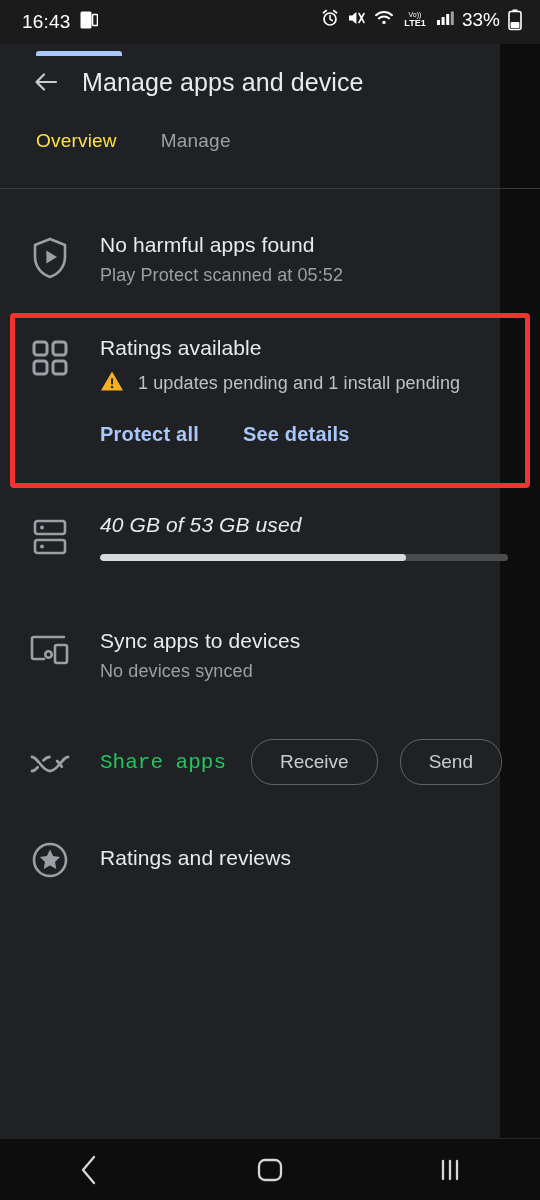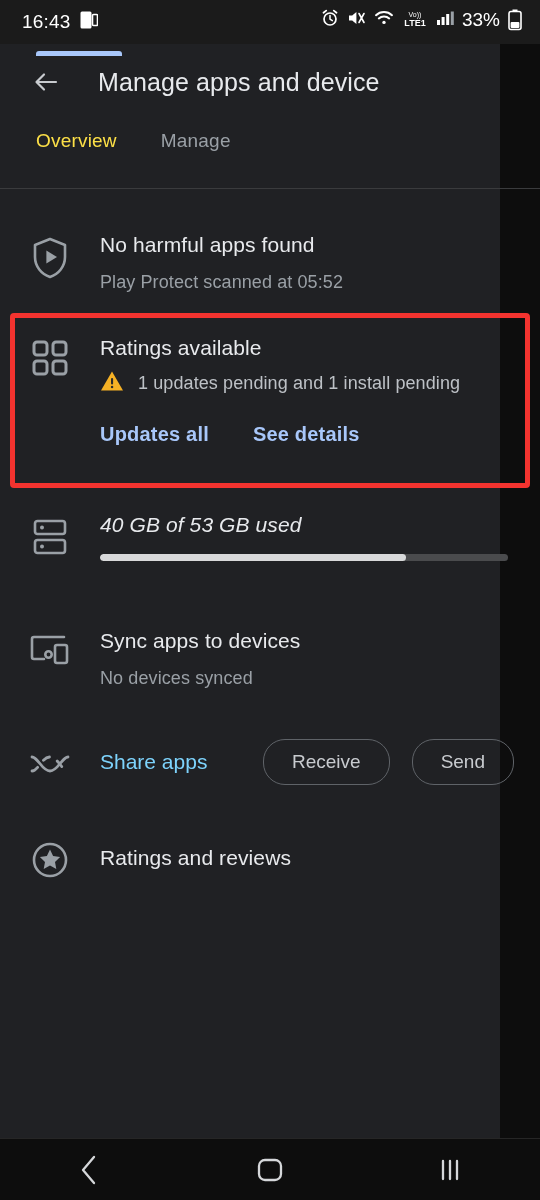--- a/index.html
+++ b/index.html
@@ -23,21 +23,21 @@
   .battpct{ font-size:19px; font-weight:400; }
   .sb-ico{ display:block; }
 
   
   .appbar{
     position:absolute; top:44px; left:0; width:540px; height:76px;
     display:flex; align-items:center; padding-left:24px;
   }
   .back-btn{ width:44px; height:44px; display:flex; align-items:center; justify-content:center; }
   .app-title{
-    margin-left:30px; font-size:25px; color:#e8eaed; font-weight:400; letter-spacing:.1px;
+    margin-left:14px; font-size:25px; color:#e8eaed; font-weight:400; letter-spacing:.1px;
   }
 
   
   .tabs{
     position:absolute; top:126px; left:0; width:540px; height:62px;
     display:flex; align-items:flex-start; padding-left:36px; gap:0;
   }
   .tab{
     font-size:19px; padding:4px 0 0 0; margin-right:44px;
     position:relative; color:#9aa0a6; letter-spacing:.2px;
@@ -50,23 +50,23 @@
   .divider{
     position:absolute; top:188px; left:0; width:540px; height:1px; background:#3a3b3d;
   }
 
   
   .content{ position:absolute; top:189px; left:0; width:540px; bottom:62px; }
   .row{ position:absolute; left:0; width:540px; display:flex; }
   .row-icon{
     width:100px; flex:0 0 100px; display:flex; justify-content:center; padding-top:4px;
   }
-  .row-body{ flex:1; padding-right:16px; }
+  .row-body{ flex:1; padding-right:28px; }
   .row-title{ font-size:21px; color:#e8eaed; font-weight:400; letter-spacing:.1px; }
-  .row-sub{ font-size:18px; color:#9aa0a6; margin-top:15px; letter-spacing:.1px; }
+  .row-sub{ font-size:18px; color:#9aa0a6; margin-top:8px; letter-spacing:.1px; }
 
   
   #row-protect{ top:44px; }
 
   
   .highlight-box{
     position:absolute; left:10px; top:313px; width:520px; height:175px;
     border:5px solid #f3332f; border-radius:4px;
   }
   #row-updates{ top:147px; }
@@ -82,21 +82,21 @@
   .progress-track{
     margin-top:17px; width:408px; height:7px; background:#4a4b4d; border-radius:4px; overflow:hidden;
   }
   .progress-fill{ height:100%; background:#d8d9da; border-radius:4px; }
 
   
   #row-sync{ top:440px; }
   
   #row-share{ top:550px; align-items:center; }
   .share-line{ display:flex; align-items:center; width:100%; }
-  .share-title{ font-size:21px; color:#7dd3fc; }
+  .share-title{ font-size:21px; color:#22c55e;font-family:Liberation Mono, monospace; }
   .pill-group{ margin-left:auto; display:flex; gap:22px; padding-right:10px; }
   .pill{
     border:1px solid #5f6368; border-radius:22px;
     padding:11px 28px; font-size:19px; color:#c8cbcf; background:transparent;
     font-family:"Liberation Sans", sans-serif;
   }
   
   #row-ratings{ top:648px; align-items:center; }
 
   
@@ -215,21 +215,21 @@
           <span>
             <svg width="24" height="22" viewBox="0 0 24 22">
               <path d="M12 1.6 23 20.4H1z" fill="#f5b125"></path>
               <rect x="11" y="8" width="2.1" height="6.4" rx="1" fill="#2b2b2b"></rect>
               <circle cx="12.05" cy="17" r="1.25" fill="#2b2b2b"></circle>
             </svg>
           </span>
           <span class="txt">1 updates pending and 1 install pending</span>
         </div>
         <div class="actions">
-          <span class="action-link">Updates all</span>
+          <span class="action-link">Protect all</span>
           <span class="action-link">See details</span>
         </div>
       </div>
     </div>
 
     <div class="row" id="row-storage">
       <div class="row-icon">
         <svg width="38" height="40" viewBox="0 0 38 40">
           <rect x="4" y="4" width="30" height="13" rx="2.5" fill="none" stroke="#9aa0a6" stroke-width="2.6"></rect>
           <rect x="4" y="23" width="30" height="13" rx="2.5" fill="none" stroke="#9aa0a6" stroke-width="2.6"></rect>

